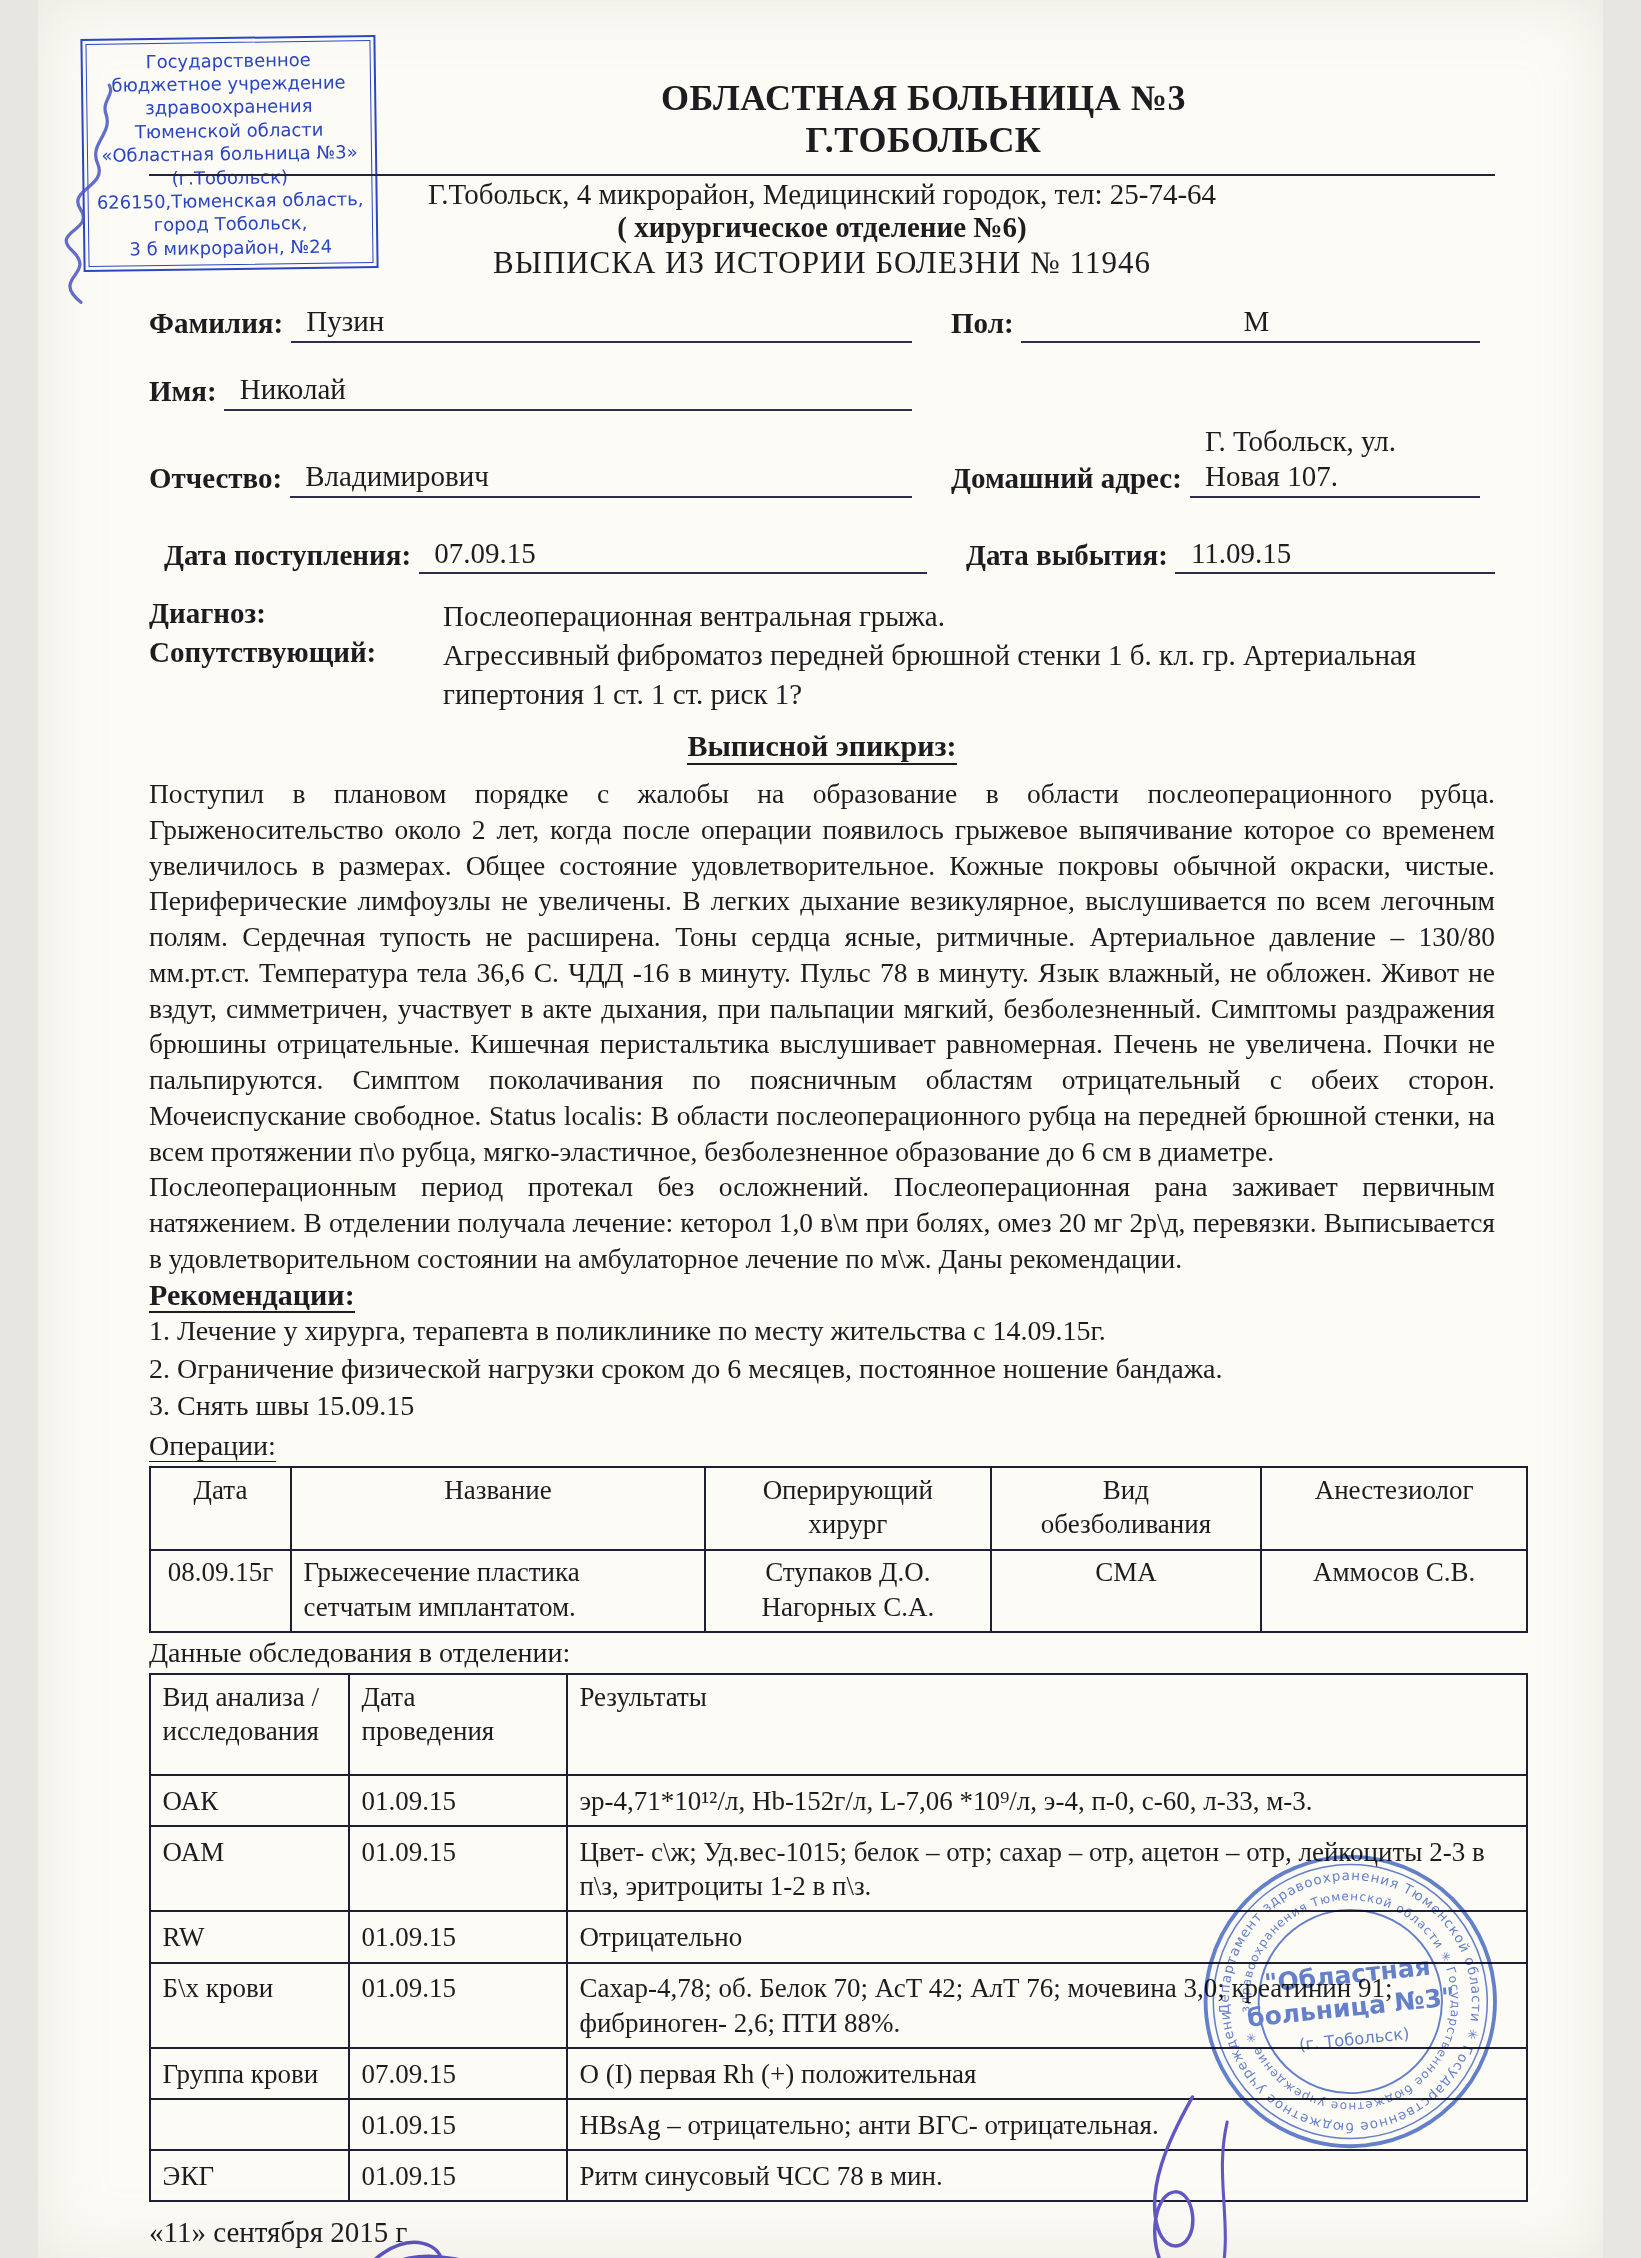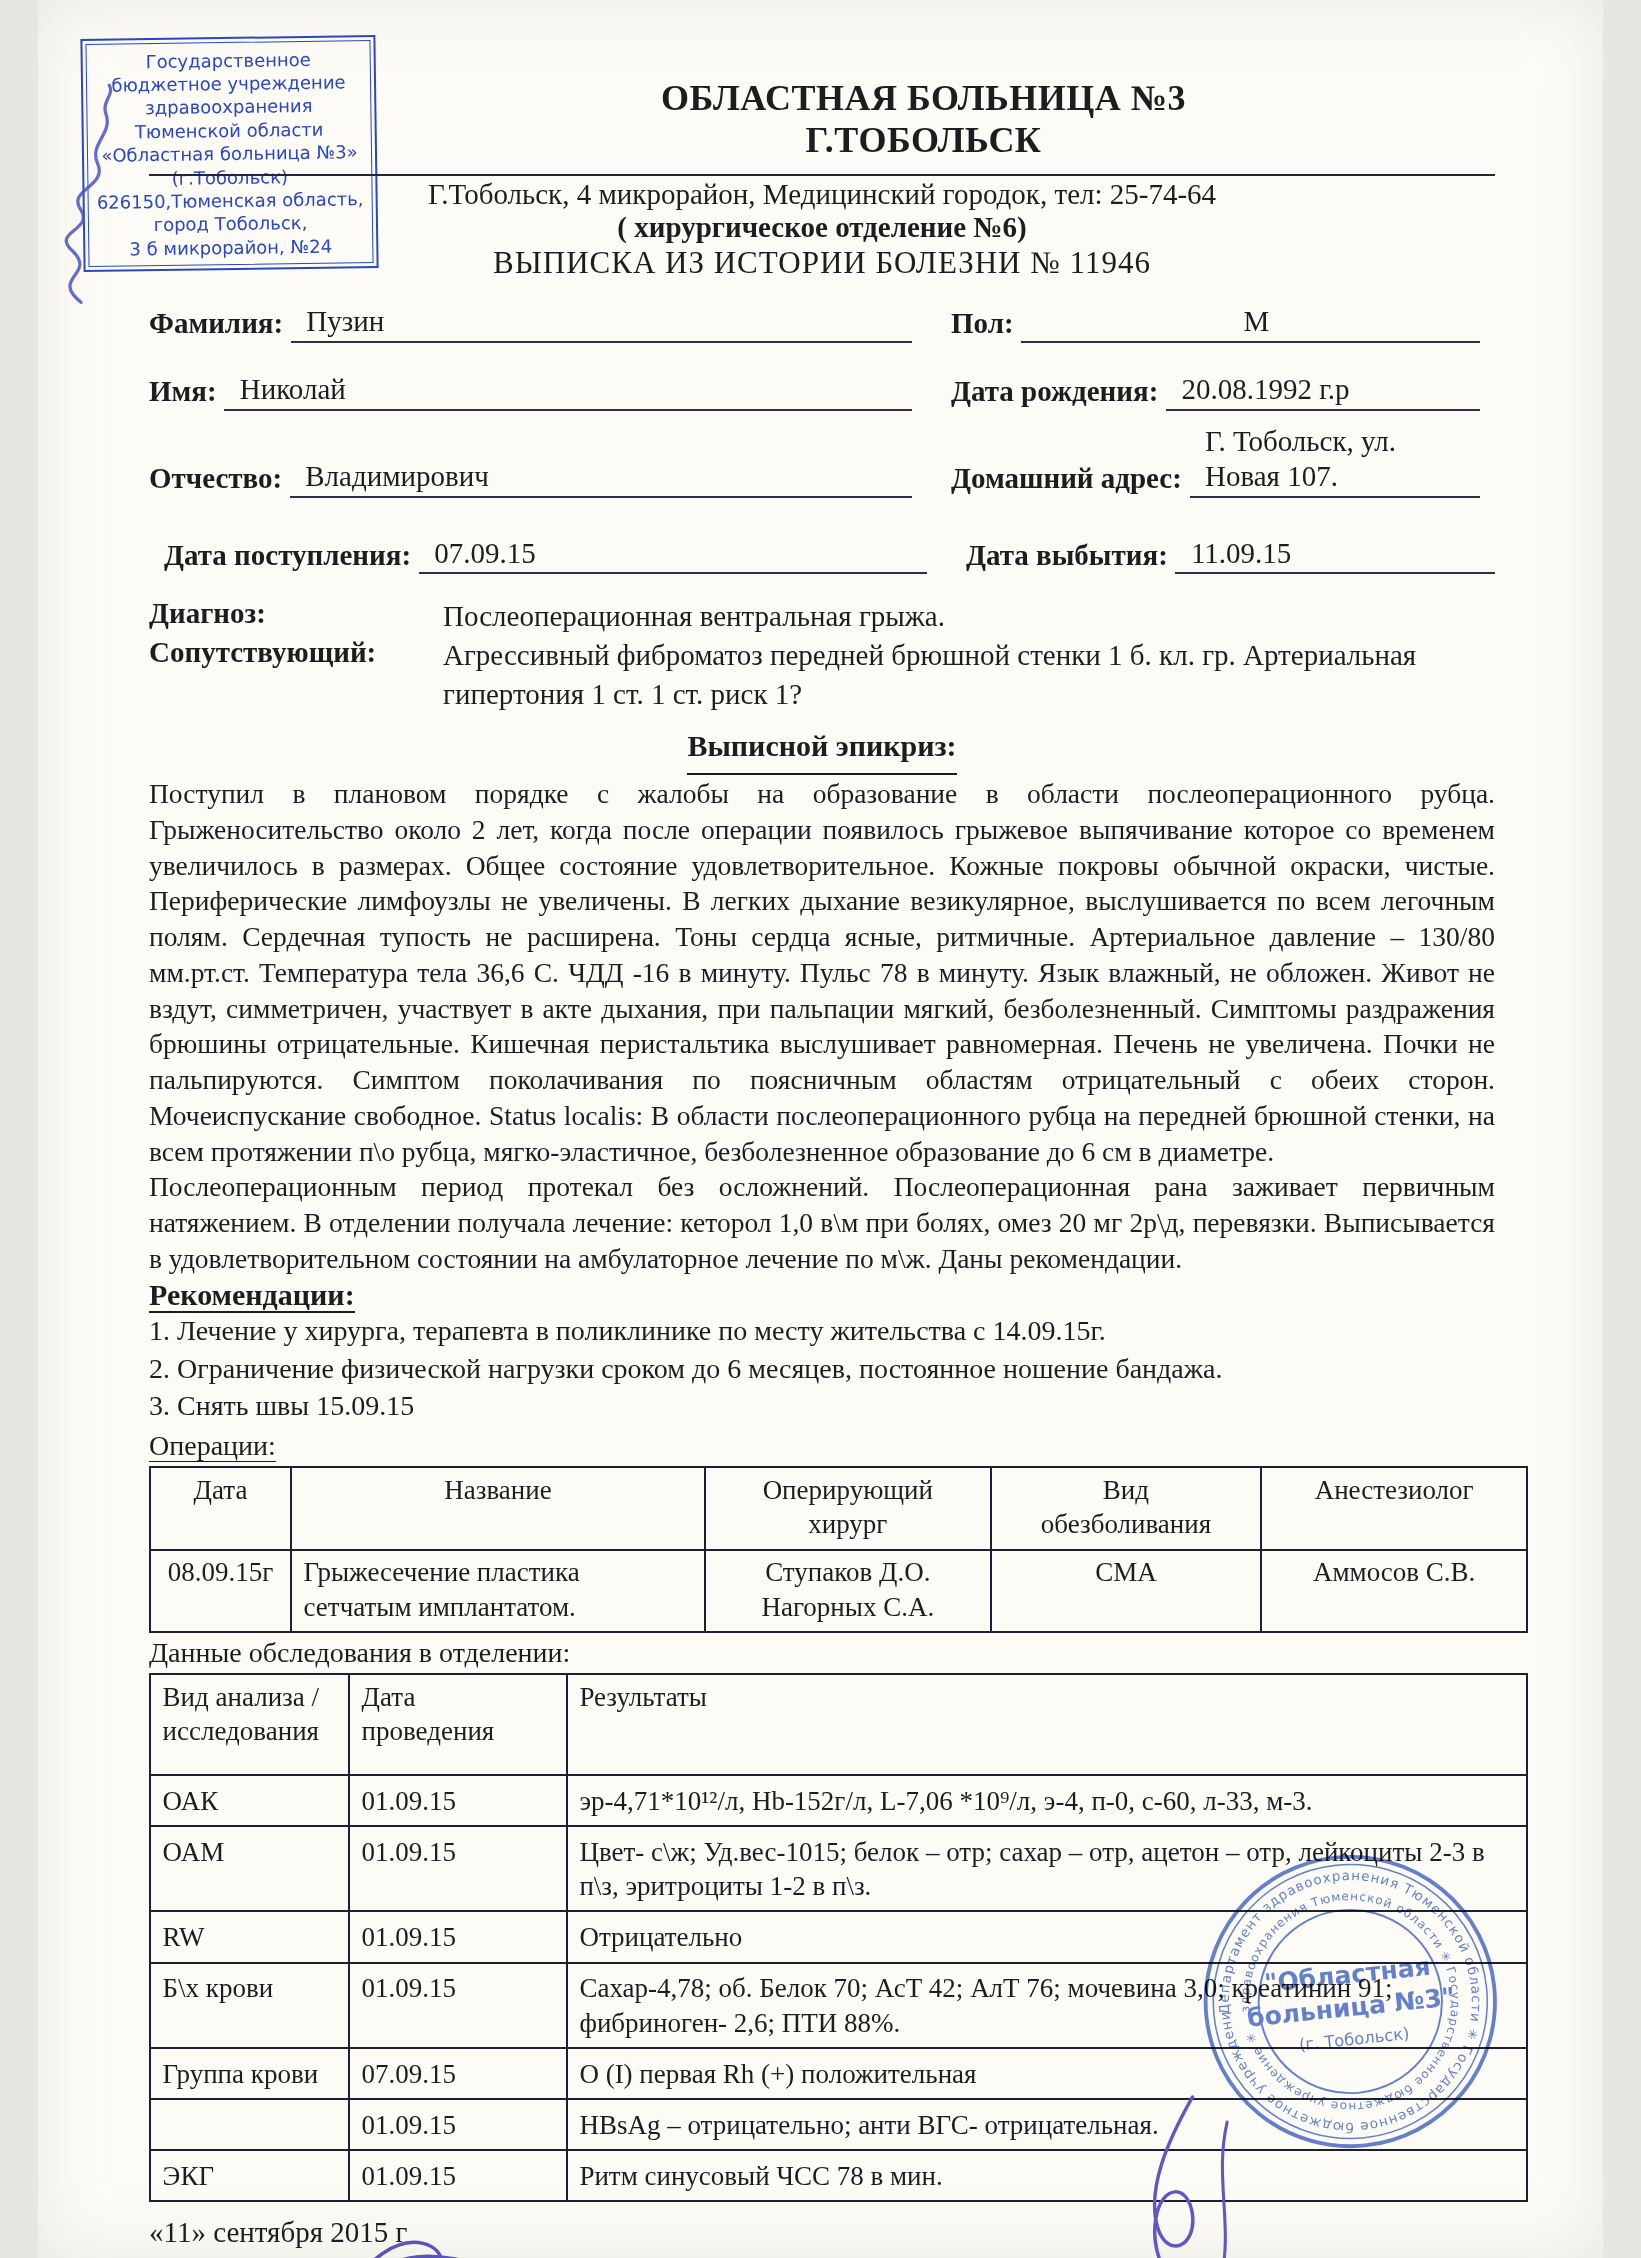--- a/index.html
+++ b/index.html
@@ -43,21 +43,21 @@
   .mt1 { margin-top:23px; } .mt2 { margin-top:29px; } .mt3 { margin-top:13.5px; } .mt4 { margin-top:38px;justify-content:flex-end; }
 
   
   .diag-row { display:flex; margin-top:0; }
   .diag-row .dlbl { width:294px; font-weight:bold; font-size:29px; flex:none; }
   .diag-row .dval { flex:1; font-size:29px; line-height:1.33; }
   .diag-block { margin-top:23px; }
 
   
   .epi-head { text-align:center; font-weight:bold; font-size:30px; margin-top:15.4px; }
-  .epi-head span { border-bottom:2.9px solid #1d1d20; padding-bottom:11px; }
+  .epi-head span { border-bottom:2.9px solid #1d1d20; padding-bottom:1px; }
   .para { font-size:27.5px; line-height:1.3; text-align:justify; margin-top:13.5px; }
   .para + .para { margin-top:0; }
 
   .rec-head { font-weight:bold; font-size:30px; margin-top:1.9px; }
   .rec-head span { border-bottom:2.9px solid #1d1d20; }
   .rec-item { font-size:28px; line-height:1.33; }
 
   .oper-head { font-size:28px; margin-top:5.8px; }
   .oper-head span { border-bottom:1.9px solid #1d1d20; }
 
@@ -119,24 +119,20 @@
       <div class="fr-right">
         <span class="lbl">Пол:</span>
         <span class="val center">М</span>
       </div>
     </div>
 
     <div class="form-row mt2">
       <div class="fr-left">
         <span class="lbl">Имя:</span>
         <span class="val">Николай</span>
-      </div>
-      <div class="fr-right">
-        <span class="lbl">Дата рождения:</span>
-        <span class="val">20.08.1992 г.р</span>
       </div>
     </div>
 
     <div class="form-row mt3">
       <div class="fr-left">
         <span class="lbl">Отчество:</span>
         <span class="val">Владимирович</span>
       </div>
       <div class="fr-right">
         <span class="lbl">Домашний адрес:</span>

